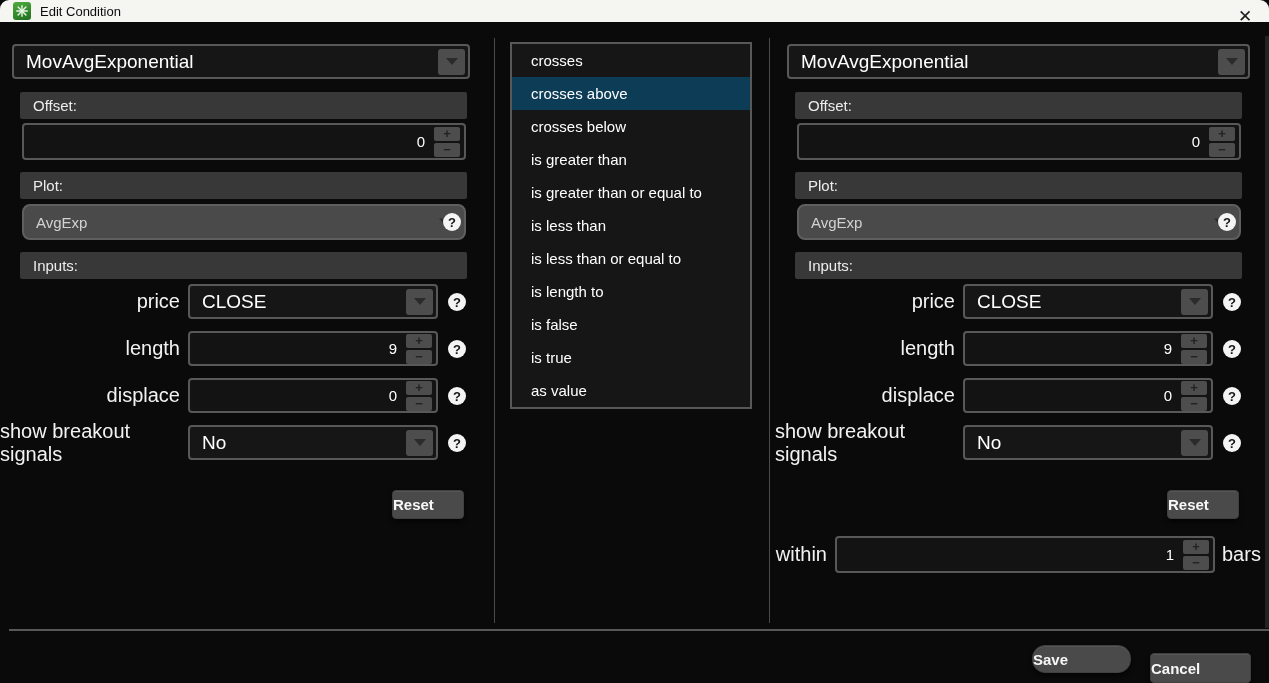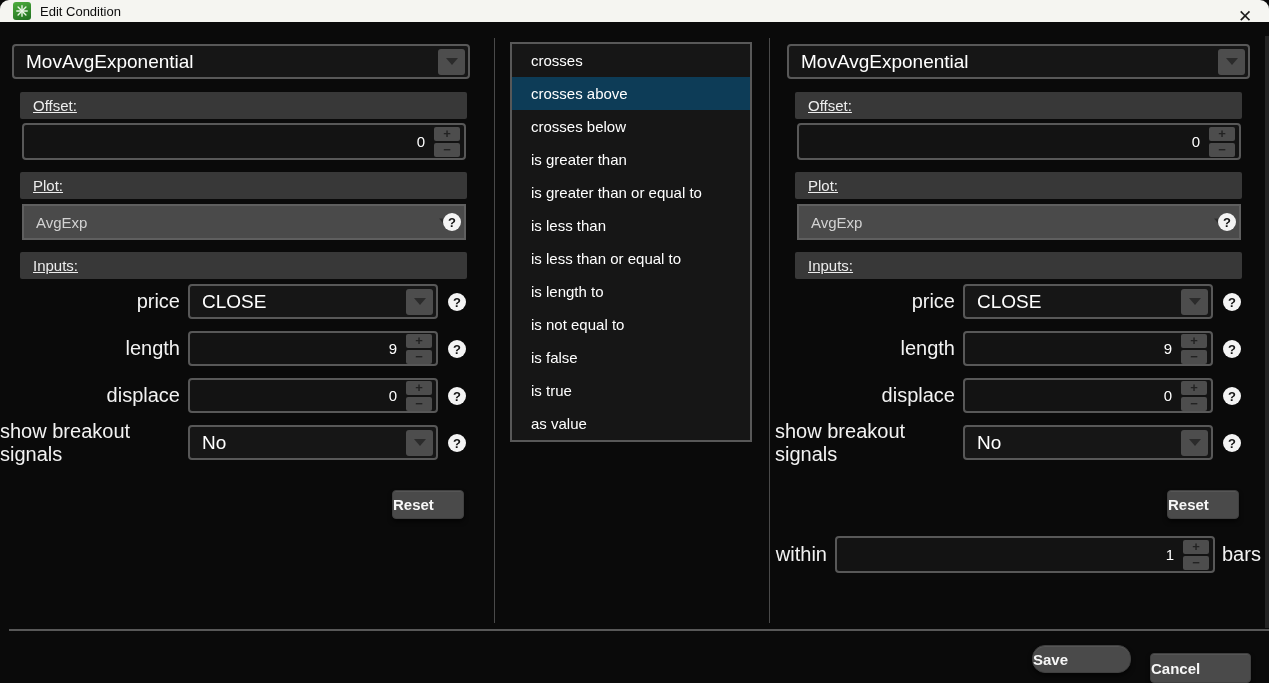--- a/index.html
+++ b/index.html
@@ -17,25 +17,25 @@
                align-items:center; justify-content:center; font-size:17px; color:#1c1c1c; cursor:default; }
 
   
   .abs { position:absolute; }
   .dd { background:#161616; border:2px solid #585858; border-radius:4px; display:flex;
         align-items:center; color:#fff; font-size:19px; padding-left:12px; }
   .dd-btn { position:absolute; right:3px; top:50%; transform:translateY(-50%); width:27px; height:26px;
             background:#4d4d4d; border-radius:3px; display:flex; align-items:center; justify-content:center; }
   .tri { width:0; height:0; border-left:6px solid transparent; border-right:6px solid transparent;
          border-top:7px solid #2b2b2b; }
-  .gray-dd { background:#4a4a4a; border:2px solid #5f5f5f; border-radius:0; display:flex;
+  .gray-dd { background:#4a4a4a; border:2px solid #5f5f5f; border-radius:8px; display:flex;
              align-items:center; color:#d2d2d2; font-size:15px; padding-left:12px; }
   .gray-dd .tri { position:absolute; right:13px; top:50%; transform:translateY(-50%); border-top-color:#2e2e2e; }
   .section-bar { background:#383838; border-radius:2px; color:#ededed; font-size:15px;
-                 display:flex; align-items:center; padding-left:13px;text-decoration:underline; }
+                 display:flex; align-items:center; padding-left:13px; }
   .spinner { background:#131313; border:2px solid #585858; border-radius:4px; display:flex;
              align-items:center; justify-content:flex-end; color:#fff; font-size:15px; }
   .spin-val { margin-right:9px; }
   .spin-btns { display:flex; flex-direction:column; gap:2px; margin-right:4px; }
   .spin-btn { width:26px; height:14px; background:#4d4d4d; border-radius:2px; color:#222;
               font-weight:bold; font-size:13px; line-height:13px; text-align:center; }
   .help { width:18px; height:18px; border-radius:50%; background:#f4f4f4; color:#141414;
           font-weight:bold; font-size:13px; display:flex; align-items:center; justify-content:center; }
   .row-label { color:#f2f2f2; font-size:20px; display:flex; align-items:center; justify-content:flex-end; }
   .btn { background:#4a4a4a; border:1px solid #404040; border-radius:4px; color:#f7f7f7; font-weight:bold;
@@ -166,21 +166,20 @@
 
   <div class="abs cond-list" style="left:510px; top:42px; width:242px;">
     <div class="cond-item">crosses</div>
     <div class="cond-item" style="background: rgb(13, 60, 87);">crosses above</div>
     <div class="cond-item">crosses below</div>
     <div class="cond-item">is greater than</div>
     <div class="cond-item">is greater than or equal to</div>
     <div class="cond-item">is less than</div>
     <div class="cond-item">is less than or equal to</div>
     <div class="cond-item">is length to</div>
-    <div class="cond-item">is not equal to</div>
     <div class="cond-item">is false</div>
     <div class="cond-item">is true</div>
     <div class="cond-item">as value</div>
   </div>
 
   <div class="abs dd" style="left:787px; top:44px; width:463px; height:35px;">
     <span>MovAvgExponential</span>
     <div class="dd-btn">
         <div class="tri"></div>
       </div>

